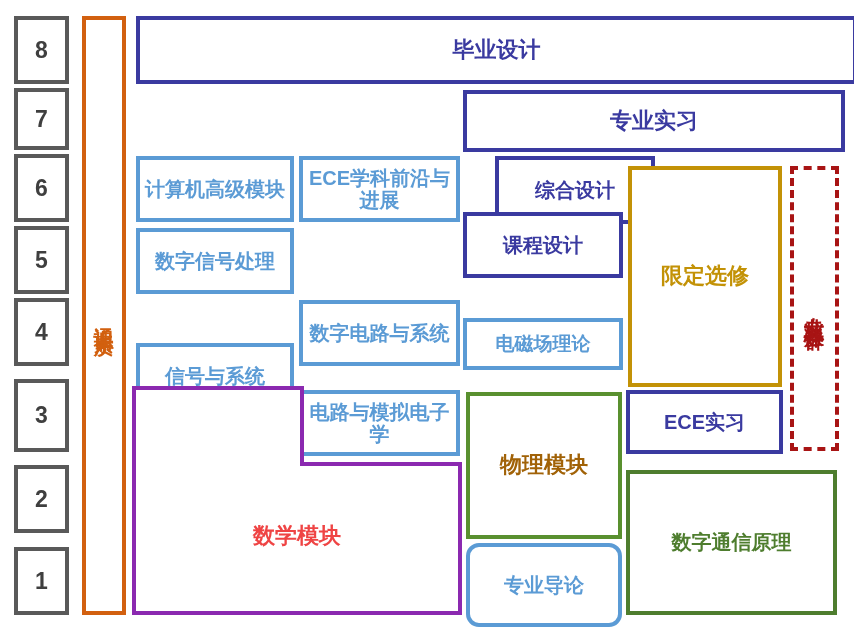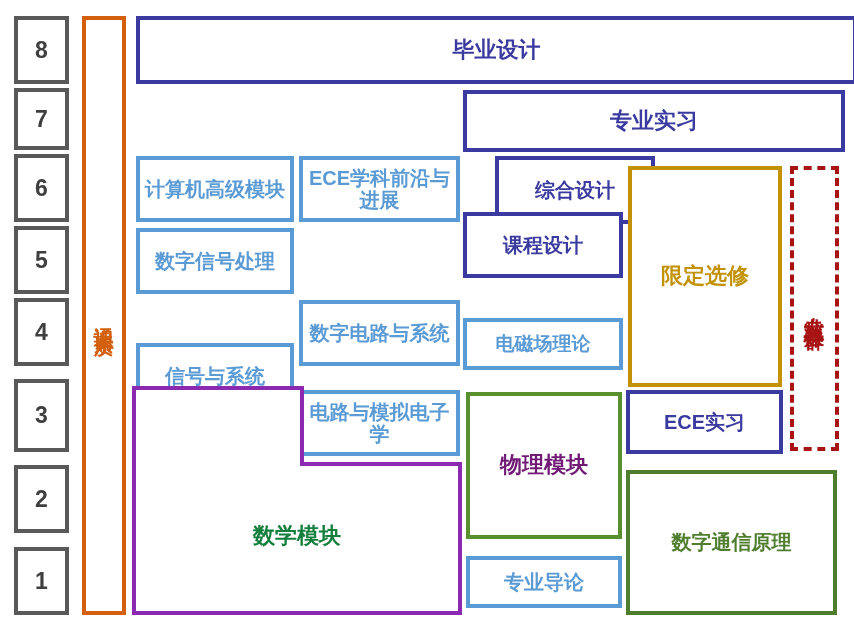--- a/index.html
+++ b/index.html
@@ -45,21 +45,21 @@
     text-align: center;
     font-weight: bold;
     line-height: 1.12;
     padding: 2px 4px;
   }
 
   
   .c-lightblue { border: 4px solid #5B9BD5; color: #5B9BD5; }
   .c-navy      { border: 4px solid #3A3AA0; color: #3A3AA0; }
   .c-gold      { border: 4px solid #C39206; color: #C39206; }
-  .c-green     { border: 4px solid #59902F; color: #701a75; }
+  .c-green     { border: 4px solid #59902F; color: #a16207; }
   .c-darkgreen { border: 4px solid #4E7D2E; color: #4E7D2E; }
   .c-orange    { border: 4px solid #D2600F; color: #D2600F; }
   .c-dashred   { border: 4px dashed #A81414; color: #A81414; }
 
   
   .vtext {
     writing-mode: vertical-rl;
     text-orientation: upright;
     letter-spacing: 3px;
     line-height: 1;
@@ -70,21 +70,21 @@
   .fs-19 { font-size: 19px; }
 
   
   .math-wrap { position: absolute; }
   .math-label {
     position: absolute;
     display: flex;
     align-items: center;
     justify-content: center;
     font-weight: bold;
-    color: #15803d;
+    color: #ef4444;
   }
 </style>
 </head>
 <body>
 
 <div id="canvas">
 
   <div class="sem-box" style="top:16px;height:68px;">
       <span>8</span>
     </div>
@@ -174,21 +174,21 @@
                 border:4px solid #8B29B0;box-sizing:border-box;background:#ffffff;"></div>
 
     <div style="position:absolute;left:4px;top:72px;width:164px;height:10px;background:#ffffff;"></div>
     <div class="math-label fs-22" style="left:0;top:130px;width:330px;height:40px;">数学模块</div>
   </div>
 
   <div class="box c-green fs-22" style="left:466px;top:392px;width:156px;height:147px;">
     <span>物理模块</span>
   </div>
 
-  <div class="box c-lightblue fs-20" style="left:466px;top:556px;width:156px;height:52px;">
+  <div class="box c-lightblue fs-20" style="left:466px;top:543px;width:156px;height:84px;border-radius:13px;">
     <span>专业导论</span>
   </div>
 
   <div class="box c-darkgreen fs-20" style="left:626px;top:470px;width:211px;height:145px;">
     <span>数字通信原理</span>
   </div>
 
 </div>
 
 </body></html>

